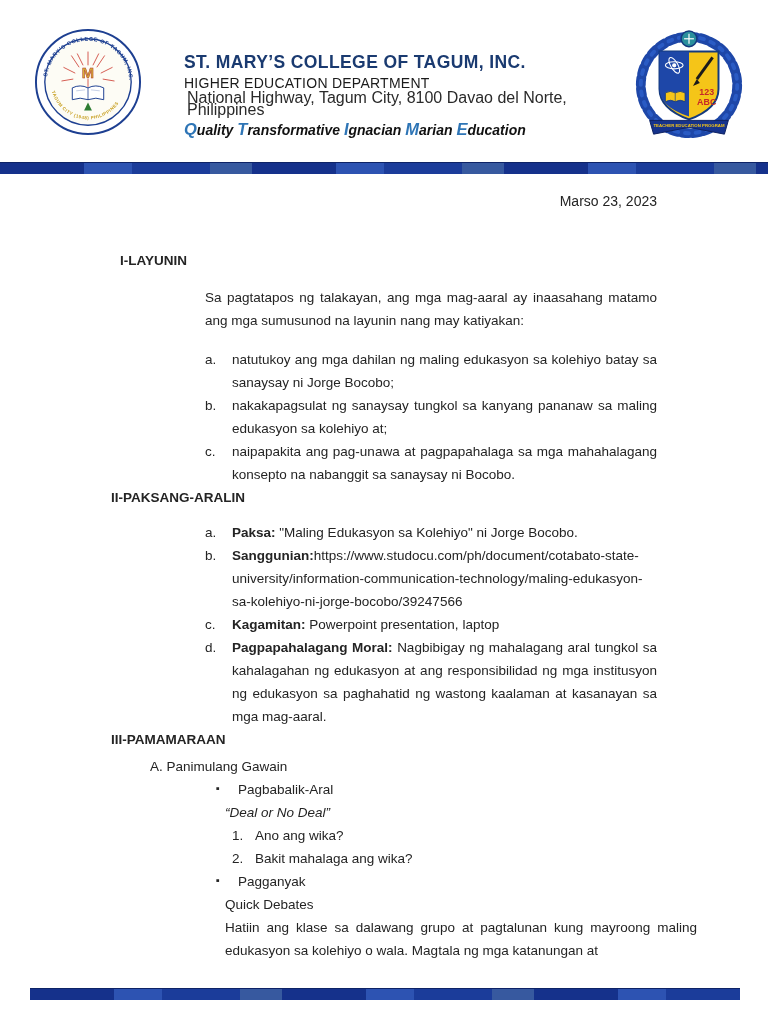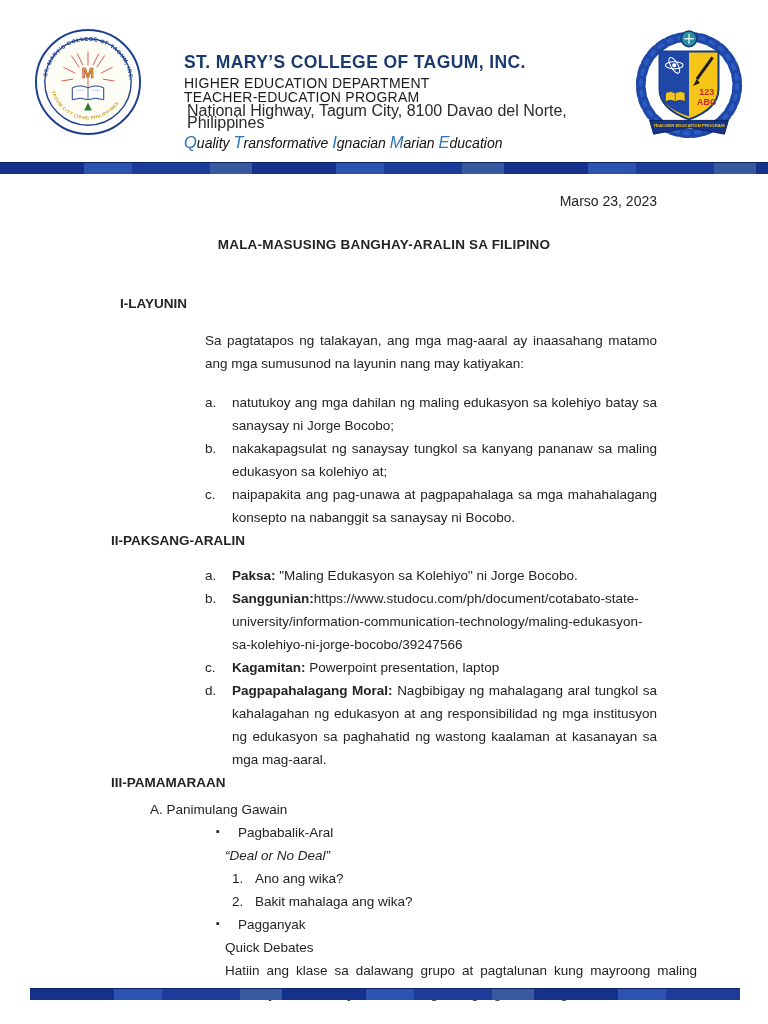--- a/index.html
+++ b/index.html
@@ -21,21 +21,21 @@
   .school-name {
     font-size:17.5px; font-weight:bold; color:#1a3a70; letter-spacing:.4px;
     line-height:20px;
   }
   .dept, .prog {
     font-size:14px; font-weight:normal; color:#1b1b1b; letter-spacing:.25px;
     line-height:12.5px; margin-top:1px;
   }
   .dept { margin-top:5px; }
   .addr { font-size:16px; color:#2a2a2a; line-height:12px; margin:2px 0 0 3px; }
-  .motto { font-size:14px; font-weight:normal; font-style:italic; color:#111; margin-top:4px; }
+  .motto { font-size:14px; font-weight:bold; font-style:italic; color:#111; margin-top:4px; }
   .motto .cap { color:#2e75b6; font-size:16.5px; }
   .crest-right { width:118px; height:118px; flex:0 0 auto; }
 
   .rule {
     height:12px;
     background:repeating-linear-gradient(90deg,
       #15318b 0px, #15318b 84px,
       #2d53b2 84px, #2d53b2 132px,
       #1b3c9a 132px, #1b3c9a 210px,
       #37599f 210px, #37599f 252px);
@@ -112,21 +112,20 @@
         <line x1="55" y1="61" x2="55" y2="73" stroke="#1d3f91" stroke-width="0.8"></line>
         <line x1="43" y1="64" x2="52" y2="63" stroke="#9fb0d6" stroke-width="0.6"></line>
         <line x1="58" y1="63" x2="67" y2="64" stroke="#9fb0d6" stroke-width="0.6"></line>
       </g>
       <path d="M55,76 L59,84 L51,84 Z" fill="#2e7d32"></path>
     </svg>
 
     <div class="head-center">
       <div class="school-name">ST. MARY’S COLLEGE OF TAGUM, INC.</div>
       <div class="dept">HIGHER EDUCATION DEPARTMENT</div>
-      <div class="prog">TEACHER-EDUCATION PROGRAM</div>
       <div class="addr">National Highway, Tagum City, 8100 Davao del Norte, Philippines</div>
       <div class="motto"><span class="cap">Q</span><span>uality </span><span class="cap">T</span><span>ransformative </span><span class="cap">I</span><span>gnacian </span><span class="cap">M</span><span>arian </span><span class="cap">E</span><span>ducation</span></div>
     </div>
 
     <svg class="crest-right" viewBox="0 0 120 120">
 
       <circle cx="60" cy="60" r="49" fill="none" stroke="#1e47a8" stroke-width="10" stroke-dasharray="7 4" stroke-linecap="round"></circle>
       <circle cx="60" cy="60" r="49" fill="none" stroke="#2a5bc4" stroke-width="4" stroke-dasharray="4 7" stroke-linecap="round"></circle>
 
       <g>
@@ -164,21 +163,20 @@
       </g>
     </svg>
   </div>
 
   <div class="rule header-rule"></div>
 
   <div class="doc">
 
     <div class="date">Marso 23, 2023</div>
 
-    <div class="doc-title">MALA-MASUSING BANGHAY-ARALIN SA FILIPINO</div>
 
     <div class="h-layunin h-section">I-LAYUNIN</div>
 
     <div class="intro indented">Sa pagtatapos ng talakayan, ang mga mag-aaral ay inaasahang matamo ang mga sumusunod na layunin nang may katiyakan:</div>
 
     <div class="abc-list indented">
       <div class="li">
         <span class="letter">a.</span><span>natutukoy ang mga dahilan ng maling edukasyon sa kolehiyo batay sa sanaysay ni Jorge Bocobo;</span>
       </div>
       <div class="li">

